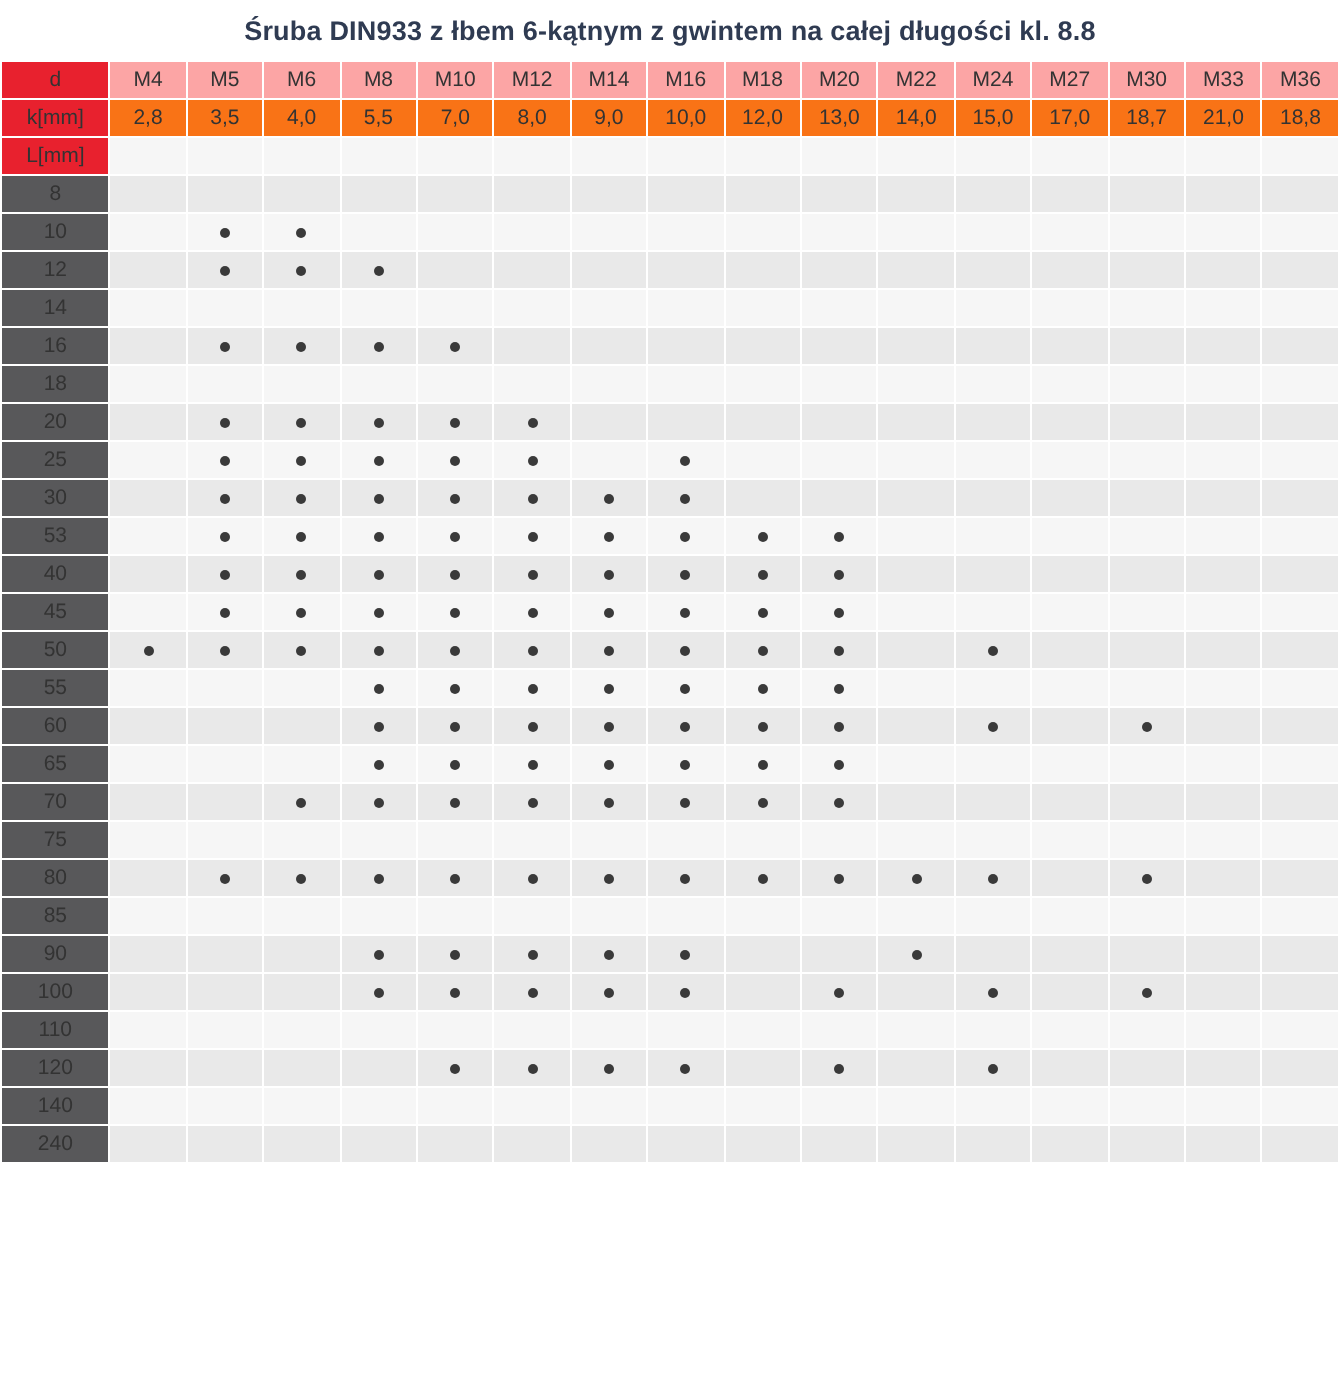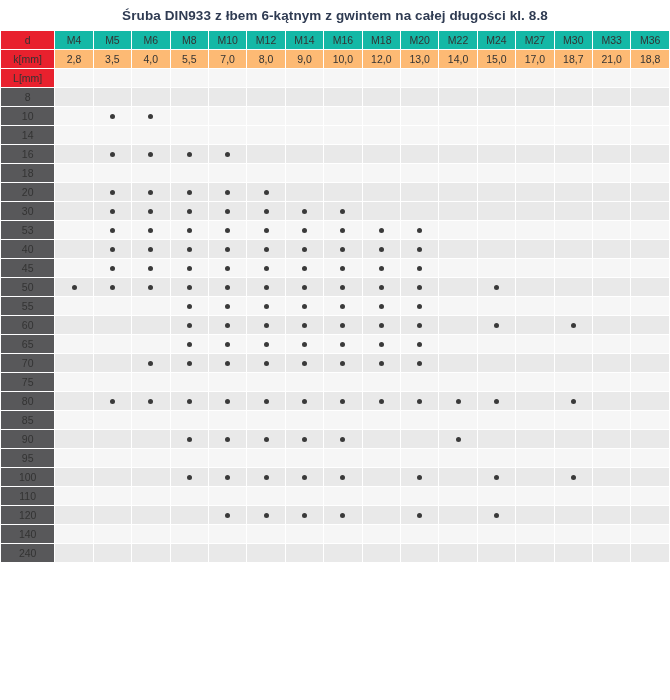--- a/index.html
+++ b/index.html
@@ -47,31 +47,31 @@
   col.lab { width: 54px; }
   col.dat { width: 38.2px; }
 
   .hdr-red {
     background: #e8212e;
     color: #ffffff;
     font-weight: bold;
     font-size: 10.5px;
   }
   .hdr-gray {
-    background: #14b8a6;
+    background: #fca5a5;
     color: #ffffff;
     font-weight: bold;
     font-size: 10.5px;
   }
   .val-dark {
     background: #d9d9d9;
     color: #333333;
   }
   .val-light {
-    background: #fdba74;
+    background: #f97316;
     color: #333333;
   }
   .row-lab {
     background: #58585a;
     color: #ffffff;
     font-weight: bold;
     font-size: 10.5px;
   }
   .cell-a { background: #e9e9e9; }
   .cell-b { background: #f6f6f6; }
@@ -202,20 +202,39 @@
           <td class="cell-b"></td>
           <td class="cell-b"></td>
           <td class="cell-b"></td>
           <td class="cell-b"></td>
           <td class="cell-b"></td>
           <td class="cell-b"></td>
           <td class="cell-b"></td>
           <td class="cell-b"></td>
         </tr>
         <tr>
+          <td class="row-lab">12</td>
+          <td class="cell-a"></td>
+          <td class="cell-a dot"></td>
+          <td class="cell-a dot"></td>
+          <td class="cell-a dot"></td>
+          <td class="cell-a"></td>
+          <td class="cell-a"></td>
+          <td class="cell-a"></td>
+          <td class="cell-a"></td>
+          <td class="cell-a"></td>
+          <td class="cell-a"></td>
+          <td class="cell-a"></td>
+          <td class="cell-a"></td>
+          <td class="cell-a"></td>
+          <td class="cell-a"></td>
+          <td class="cell-a"></td>
+          <td class="cell-a"></td>
+        </tr>
+        <tr>
           <td class="row-lab">14</td>
           <td class="cell-b"></td>
           <td class="cell-b"></td>
           <td class="cell-b"></td>
           <td class="cell-b"></td>
           <td class="cell-b"></td>
           <td class="cell-b"></td>
           <td class="cell-b"></td>
           <td class="cell-b"></td>
           <td class="cell-b"></td>
@@ -278,20 +297,39 @@
           <td class="cell-a"></td>
           <td class="cell-a"></td>
           <td class="cell-a"></td>
           <td class="cell-a"></td>
           <td class="cell-a"></td>
           <td class="cell-a"></td>
           <td class="cell-a"></td>
           <td class="cell-a"></td>
         </tr>
         <tr>
+          <td class="row-lab">25</td>
+          <td class="cell-b"></td>
+          <td class="cell-b dot"></td>
+          <td class="cell-b dot"></td>
+          <td class="cell-b dot"></td>
+          <td class="cell-b dot"></td>
+          <td class="cell-b dot"></td>
+          <td class="cell-b"></td>
+          <td class="cell-b dot"></td>
+          <td class="cell-b"></td>
+          <td class="cell-b"></td>
+          <td class="cell-b"></td>
+          <td class="cell-b"></td>
+          <td class="cell-b"></td>
+          <td class="cell-b"></td>
+          <td class="cell-b"></td>
+          <td class="cell-b"></td>
+        </tr>
+        <tr>
           <td class="row-lab">30</td>
           <td class="cell-a"></td>
           <td class="cell-a dot"></td>
           <td class="cell-a dot"></td>
           <td class="cell-a dot"></td>
           <td class="cell-a dot"></td>
           <td class="cell-a dot"></td>
           <td class="cell-a dot"></td>
           <td class="cell-a dot"></td>
           <td class="cell-a"></td>
@@ -523,39 +561,20 @@
           <td class="cell-a dot"></td>
           <td class="cell-a dot"></td>
           <td class="cell-a"></td>
           <td class="cell-a"></td>
           <td class="cell-a dot"></td>
           <td class="cell-a"></td>
           <td class="cell-a"></td>
           <td class="cell-a"></td>
           <td class="cell-a"></td>
           <td class="cell-a"></td>
-        </tr>
-        <tr>
-          <td class="row-lab">95</td>
-          <td class="cell-b"></td>
-          <td class="cell-b"></td>
-          <td class="cell-b"></td>
-          <td class="cell-b"></td>
-          <td class="cell-b"></td>
-          <td class="cell-b"></td>
-          <td class="cell-b"></td>
-          <td class="cell-b"></td>
-          <td class="cell-b"></td>
-          <td class="cell-b"></td>
-          <td class="cell-b"></td>
-          <td class="cell-b"></td>
-          <td class="cell-b"></td>
-          <td class="cell-b"></td>
-          <td class="cell-b"></td>
-          <td class="cell-b"></td>
         </tr>
         <tr>
           <td class="row-lab">100</td>
           <td class="cell-a"></td>
           <td class="cell-a"></td>
           <td class="cell-a"></td>
           <td class="cell-a dot"></td>
           <td class="cell-a dot"></td>
           <td class="cell-a dot"></td>
           <td class="cell-a dot"></td>

